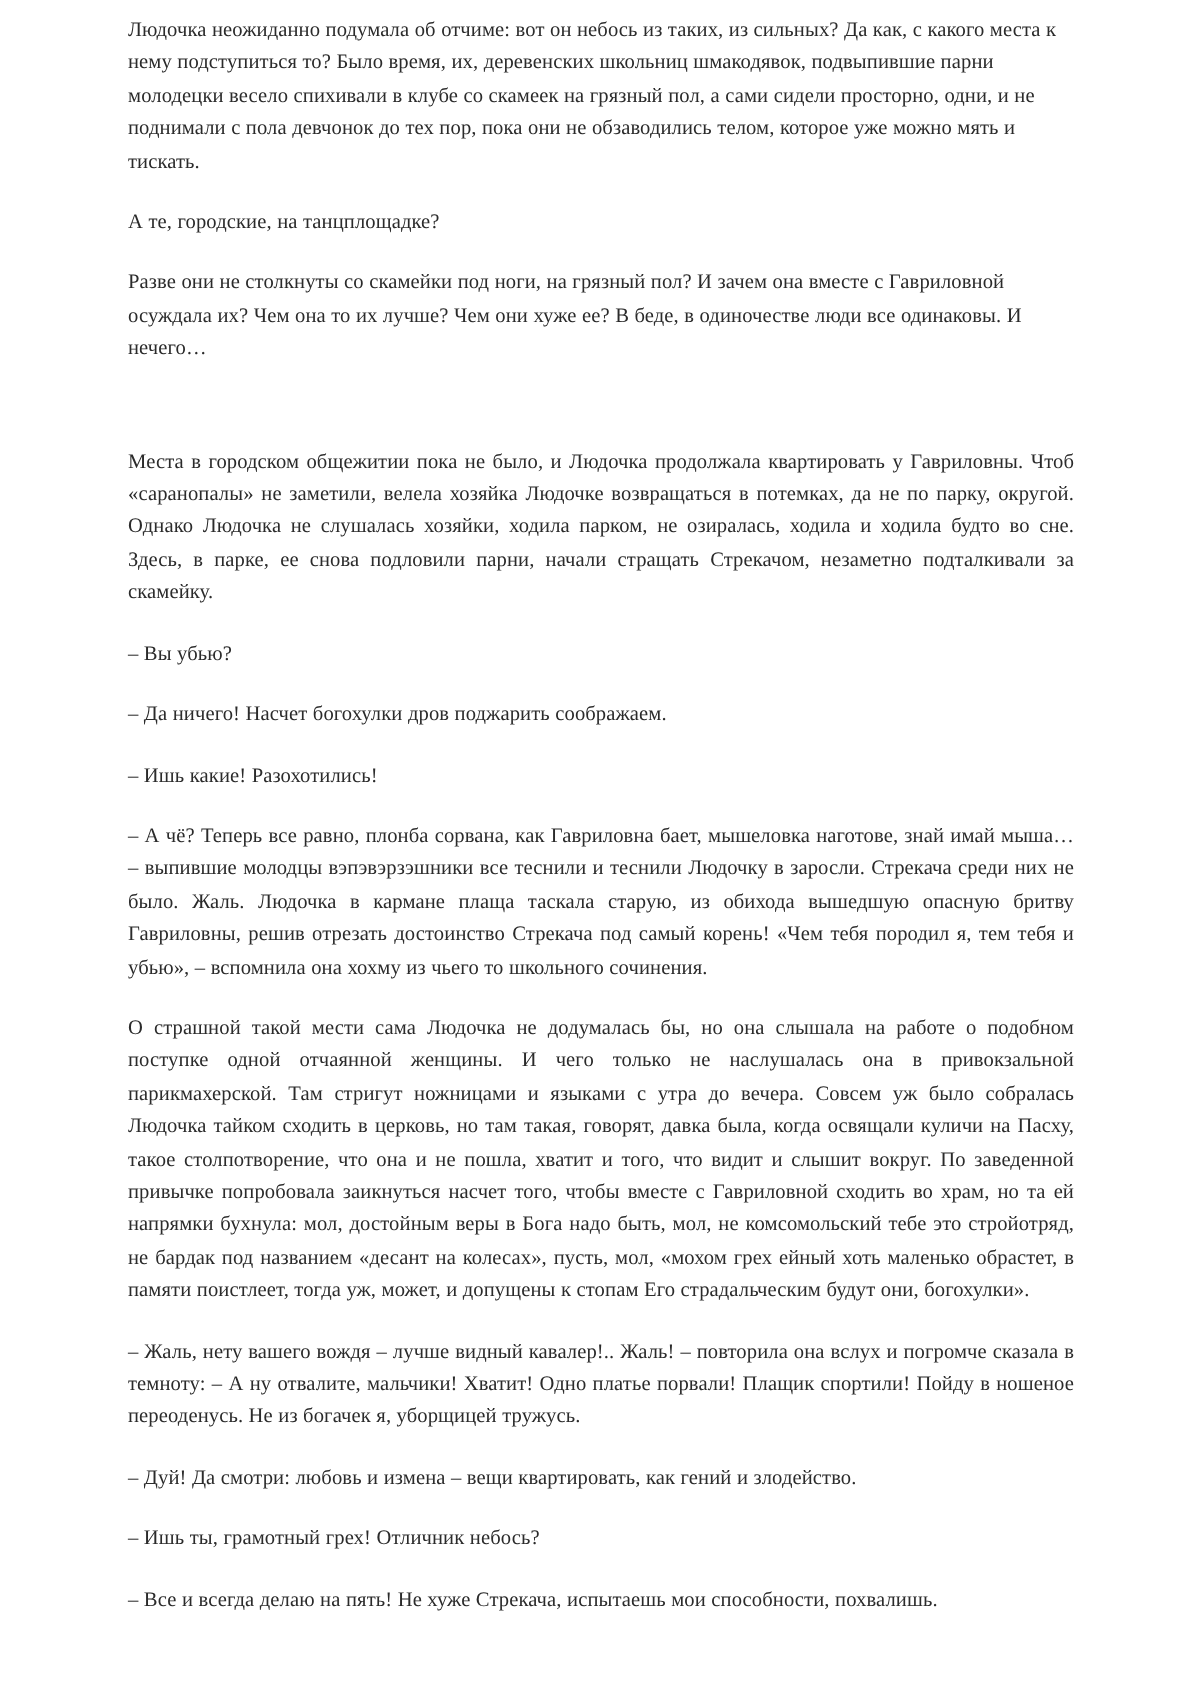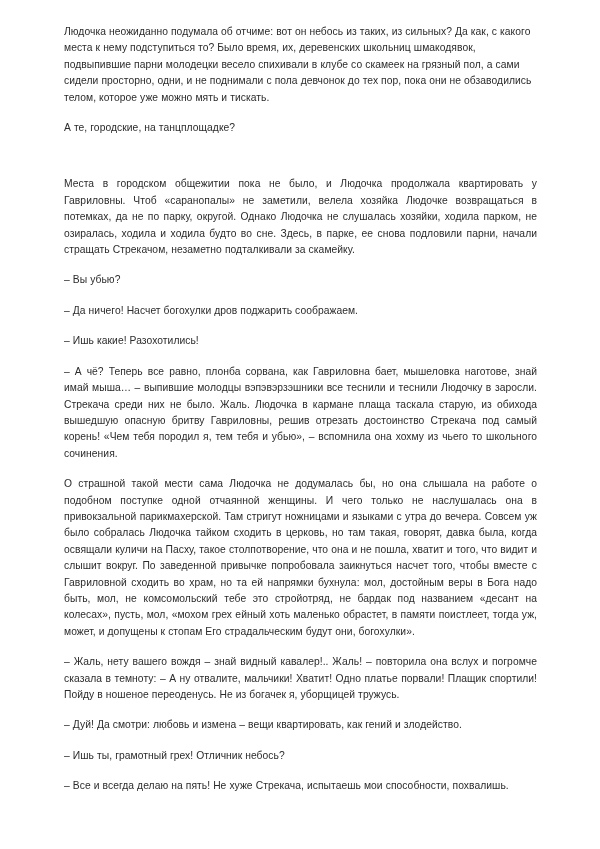--- a/index.html
+++ b/index.html
@@ -13,22 +13,23 @@
     height: 849px;
     overflow: hidden;
     font-family: "Liberation Sans", "DejaVu Sans", sans-serif;
     color: #2b2b2b;
     -webkit-font-smoothing: antialiased;
   }
   .page {
     box-sizing: border-box;
     width: 600px;
     height: 849px;
-    padding: 24px 63px 0 64px;
+    padding: 8px 63px 0 64px;
     background: #ffffff;
+    font-family: Liberation Serif, serif;
   }
   .text-body {
     width: 473px;
   }
   p.para {
     margin: 0 0 14px 0;
     font-size: 10.3px;
     line-height: 16.4px;
     letter-spacing: 0.005em;
     word-spacing: 0.01em;
@@ -46,28 +47,29 @@
   }
 </style>
 </head>
 <body>
 
 <div class="page">
   <div class="text-body">
 
     <p class="para">Людочка неожиданно подумала об отчиме: вот он небось из таких, из сильных? Да как, с какого места к нему подступиться то? Было время, их, деревенских школьниц шмакодявок, подвыпившие парни молодецки весело спихивали в клубе со скамеек на грязный пол, а сами сидели просторно, одни, и не поднимали с пола девчонок до тех пор, пока они не обзаводились телом, которое уже можно мять и тискать.</p>
     <p class="para">А те, городские, на танцплощадке?</p>
+    <p class="para">Разве они не столкнуты со скамейки под ноги, на грязный пол? И зачем она вместе с Гавриловной осуждала их? Чем она то их лучше? Чем они хуже ее? В беде, в одиночестве люди все одинаковы. И нечего…</p>
 
     <div class="section-gap"></div>
 
     <p class="para justify">Места в городском общежитии пока не было, и Людочка продолжала квартировать у Гавриловны. Чтоб «саранопалы» не заметили, велела хозяйка Людочке возвращаться в потемках, да не по парку, округой. Однако Людочка не слушалась хозяйки, ходила парком, не озиралась, ходила и ходила будто во сне. Здесь, в парке, ее снова подловили парни, начали стращать Стрекачом, незаметно подталкивали за скамейку.</p>
     <p class="para">– Вы убью?</p>
     <p class="para">– Да ничего! Насчет богохулки дров поджарить соображаем.</p>
     <p class="para">– Ишь какие! Разохотились!</p>
     <p class="para justify">– А чё? Теперь все равно, плонба сорвана, как Гавриловна бает, мышеловка наготове, знай имай мыша… – выпившие молодцы вэпэвэрзэшники все теснили и теснили Людочку в заросли. Стрекача среди них не было. Жаль. Людочка в кармане плаща таскала старую, из обихода вышедшую опасную бритву Гавриловны, решив отрезать достоинство Стрекача под самый корень! «Чем тебя породил я, тем тебя и убью», – вспомнила она хохму из чьего то школьного сочинения.</p>
     <p class="para justify">О страшной такой мести сама Людочка не додумалась бы, но она слышала на работе о подобном поступке одной отчаянной женщины. И чего только не наслушалась она в привокзальной парикмахерской. Там стригут ножницами и языками с утра до вечера. Совсем уж было собралась Людочка тайком сходить в церковь, но там такая, говорят, давка была, когда освящали куличи на Пасху, такое столпотворение, что она и не пошла, хватит и того, что видит и слышит вокруг. По заведенной привычке попробовала заикнуться насчет того, чтобы вместе с Гавриловной сходить во храм, но та ей напрямки бухнула: мол, достойным веры в Бога надо быть, мол, не комсомольский тебе это стройотряд, не бардак под названием «десант на колесах», пусть, мол, «мохом грех ейный хоть маленько обрастет, в памяти поистлеет, тогда уж, может, и допущены к стопам Его страдальческим будут они, богохулки».</p>
-    <p class="para justify">– Жаль, нету вашего вождя – знай видный кавалер!.. Жаль! – повторила она вслух и погромче сказала в темноту: – А ну отвалите, мальчики! Хватит! Одно платье порвали! Плащик спортили! Пойду в ношеное переоденусь. Не из богачек я, уборщицей тружусь.</p>
+    <p class="para justify">– Жаль, нету вашего вождя – лучше видный кавалер!.. Жаль! – повторила она вслух и погромче сказала в темноту: – А ну отвалите, мальчики! Хватит! Одно платье порвали! Плащик спортили! Пойду в ношеное переоденусь. Не из богачек я, уборщицей тружусь.</p>
     <p class="para">– Дуй! Да смотри: любовь и измена – вещи квартировать, как гений и злодейство.</p>
     <p class="para">– Ишь ты, грамотный грех! Отличник небось?</p>
     <p class="para">– Все и всегда делаю на пять! Не хуже Стрекача, испытаешь мои способности, похвалишь.</p>
 
   </div>
 </div>
 
 </body></html>

